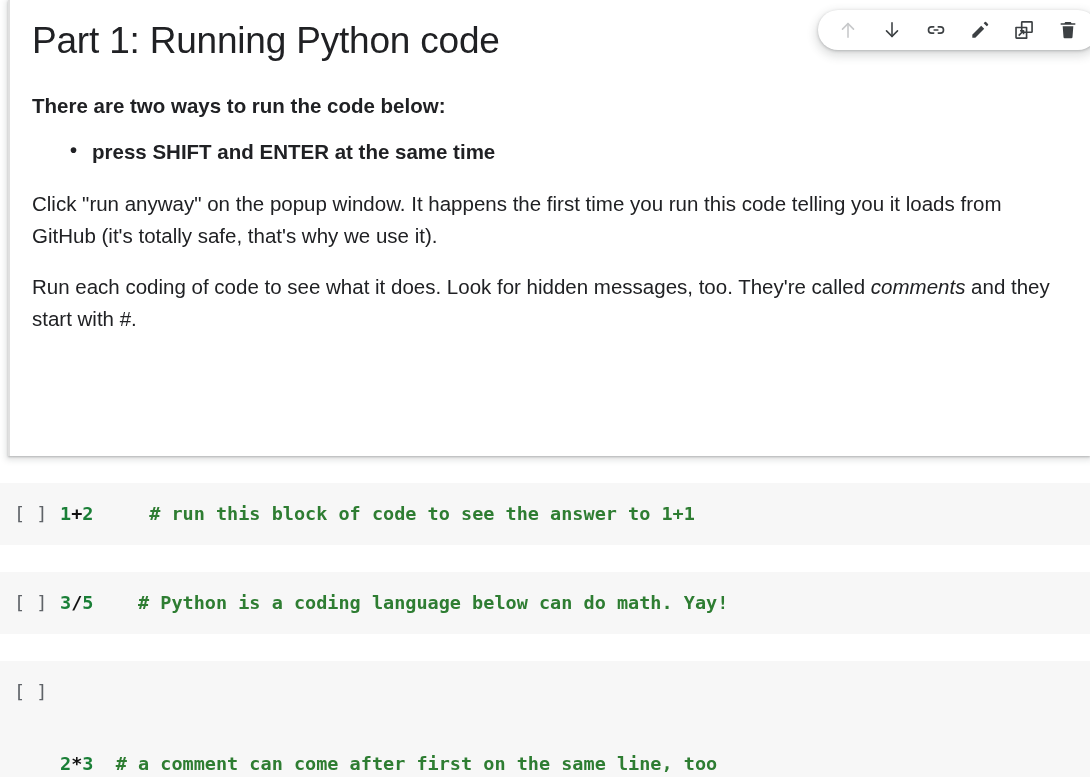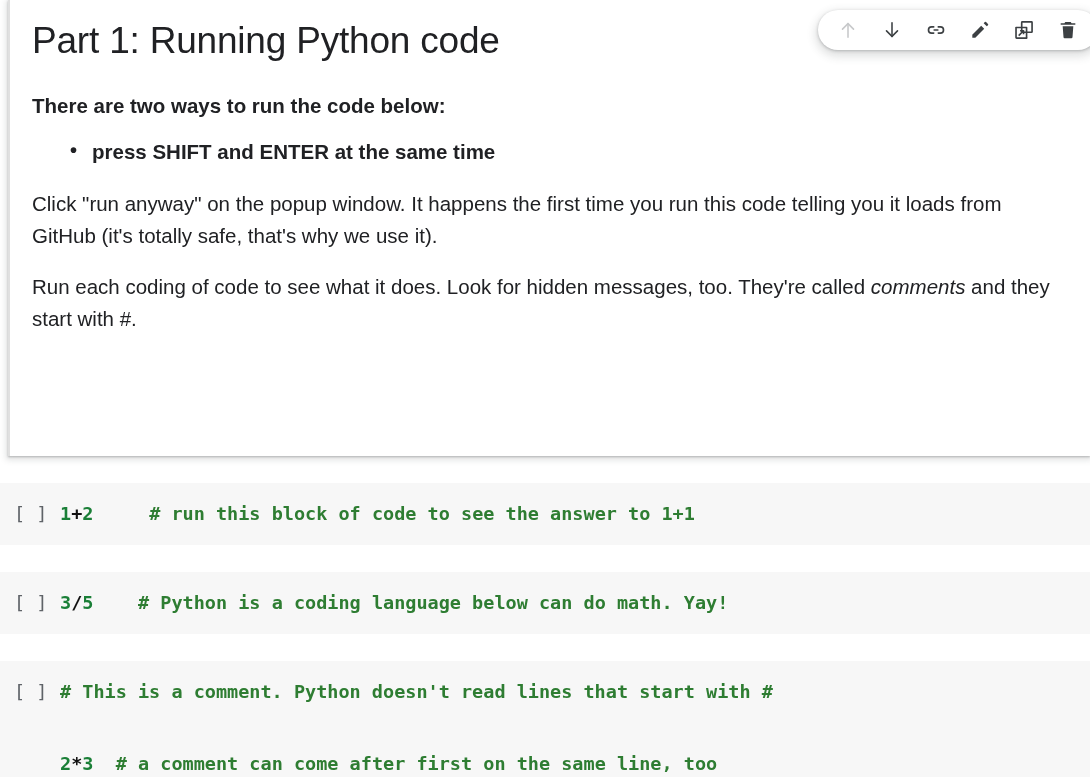--- a/index.html
+++ b/index.html
@@ -207,17 +207,17 @@
 </div>
 
 <div id="code-cells-container">
     <div class="code-cell">
       <div class="code-line"><span class="gutter">[ ]</span><span class="code-text"><span class="tok-num">1</span><span class="tok-op">+</span><span class="tok-num">2</span><span class="tok-op">     </span><span class="tok-comment"># run this block of code to see the answer to 1+1</span></span></div>
     </div>
     <div class="code-cell">
       <div class="code-line"><span class="gutter">[ ]</span><span class="code-text"><span class="tok-num">3</span><span class="tok-op">/</span><span class="tok-num">5</span><span class="tok-op">    </span><span class="tok-comment"># Python is a coding language below can do math. Yay!</span></span></div>
     </div>
     <div class="code-cell">
-      <div class="code-line"><span class="gutter">[ ]</span><span class="code-text"><span class="tok-comment"># This is a comment. Python doesn't read lines that start with #</span></span></div>
+      <div class="code-line"><span class="gutter">[ ]</span></div>
       <div class="code-line"><span class="gutter blank">[ ]</span><span class="code-text"><span class="tok-op"></span></span></div>
       <div class="code-line"><span class="gutter blank">[ ]</span><span class="code-text"><span class="tok-num">2</span><span class="tok-op">*</span><span class="tok-num">3</span><span class="tok-op">  </span><span class="tok-comment"># a comment can come after first on the same line, too</span></span></div>
     </div>
   </div>
 
 </body></html>

